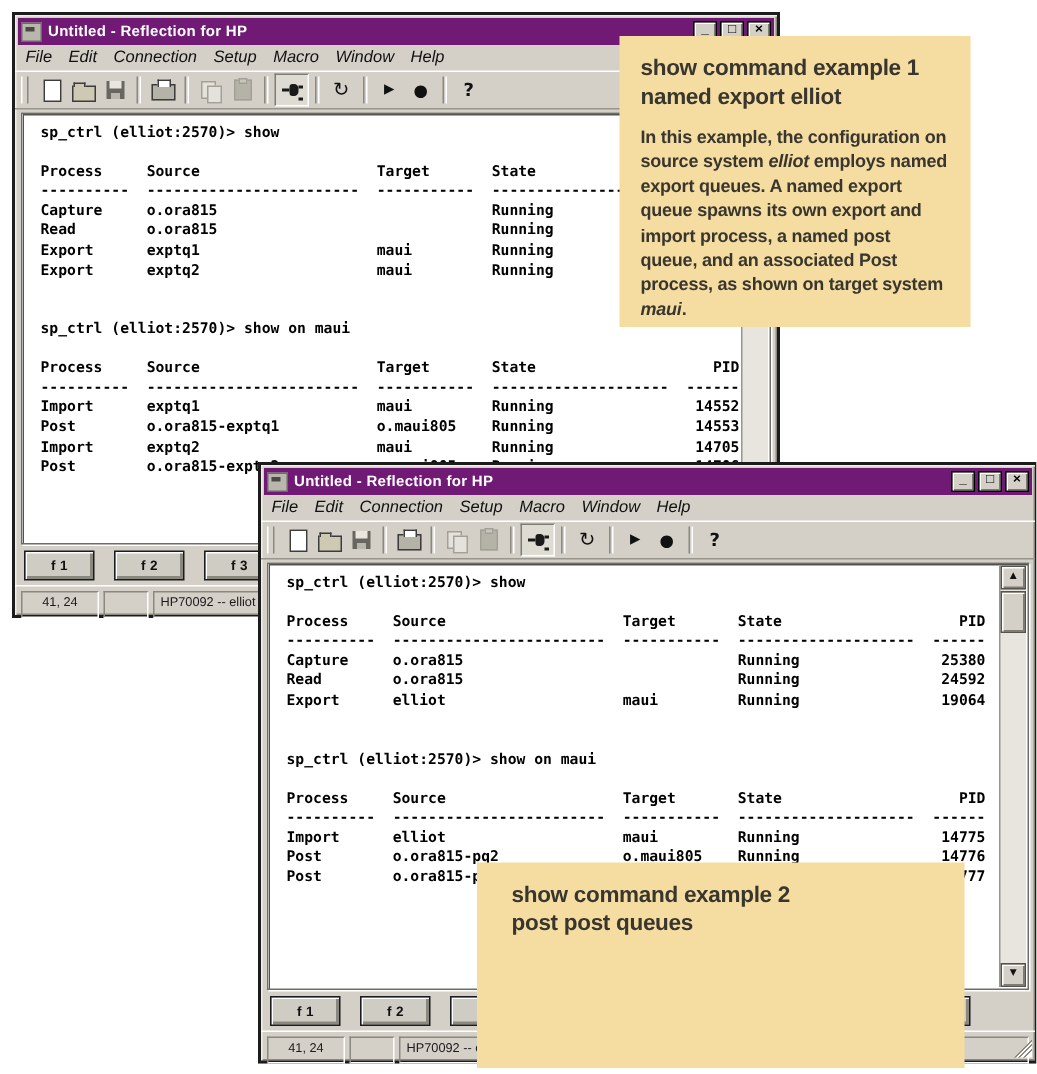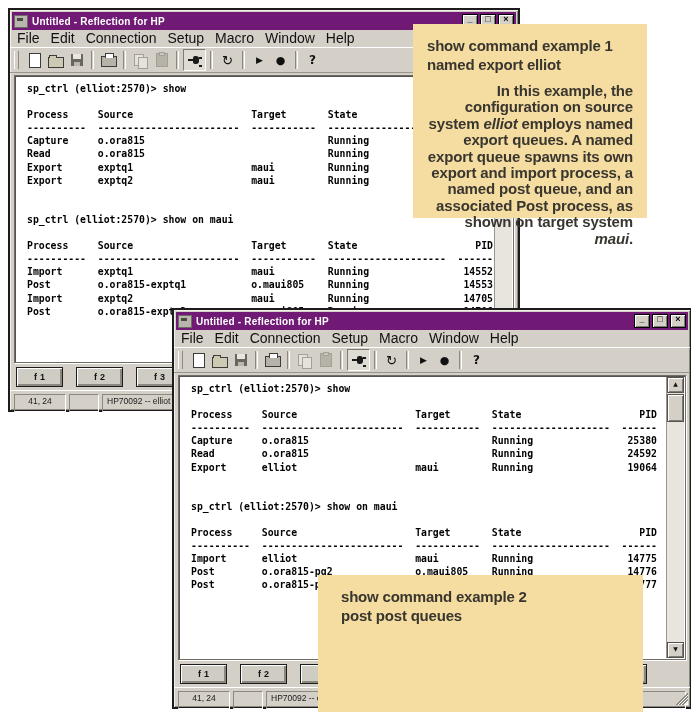--- a/index.html
+++ b/index.html
@@ -11,21 +11,21 @@
           box-shadow:inset 1px 1px 0 #f1efe8, inset -1px -1px 0 #8a887f;}
   .titlebar{height:18px;background:#701a75;color:#fff;display:flex;align-items:center;
             gap:4px;margin:2px 2px 0 2px;padding:0 2px;}
   .app-icon{width:12px;height:11px;background:#b9b6ad;border:1px solid #6d6b64;position:relative;flex:0 0 auto;}
   .app-icon:before{content:"";position:absolute;left:2px;top:2px;width:6px;height:3px;background:#4a4942;}
   .title-text{font-size:10px;font-weight:bold;letter-spacing:.2px;white-space:nowrap;}
   .win-controls{margin-left:auto;display:flex;gap:2px;}
   .wc-btn{width:14px;height:12px;background:#d4d0c8;border:1px solid #000;
           box-shadow:inset 1px 1px 0 #fff, inset -1px -1px 0 #7d7b73;
           font-size:9px;line-height:9px;font-weight:bold;color:#000;text-align:center;}
-  .menubar{display:flex;gap:11px;padding:2px 2px 1px 7px;font-size:14px;color:#111;align-items:flex-end;height:14px;}
+  .menubar{display:flex;gap:11px;padding:2px 2px 1px 7px;font-size:11px;color:#111;align-items:flex-start;height:14px;font-style:italic;}
   .toolbar{display:flex;align-items:center;height:24px;padding:0 4px;
            border-top:1px solid #fff;border-bottom:1px solid #97958c;}
   .tb-handle{width:3px;height:18px;border-left:1px solid #fff;border-right:1px solid #8a887f;margin-right:5px;}
   .tb-sep{width:1px;height:18px;border-left:1px solid #8a887f;border-right:1px solid #fff;margin:0 4px;}
   .tb-btn{width:21px;height:20px;display:flex;align-items:center;justify-content:center;position:relative;}
   .tb-btn.pressed{border:1px solid;border-color:#7d7b73 #fff #fff #7d7b73;background:#dedbd3;}
 
   
   .ic{position:relative;display:block;}
   .ic-new{width:10px;height:13px;background:#fff;border:1px solid #3c3c3c;}
@@ -77,21 +77,21 @@
   .sp-pos{width:52px;text-align:center;}
   .sp-mid{width:30px;}
   .sp-conn{flex:1;}
   .resize-grip{position:absolute;right:2px;bottom:2px;width:12px;height:12px;
      background:linear-gradient(135deg,transparent 50%,#8a887f 50%,#8a887f 56%,#fff 56%,#fff 62%,
         #8a887f 62%,#8a887f 68%,#fff 68%,#fff 74%,#8a887f 74%,#8a887f 80%,#fff 80%);}
 
   
   .callout{position:absolute;background:#f5dca0;color:#38362f;padding:12px 14px;box-sizing:border-box;}
   .callout-title{font-size:15px;line-height:19px;font-weight:bold;letter-spacing:-.2px;}
-  .callout-body{margin-top:9px;font-size:15px;line-height:16.4px;font-weight:bold;letter-spacing:-.15px;text-align:right;}
+  .callout-body{margin-top:9px;font-size:12px;line-height:16.4px;font-weight:bold;letter-spacing:-.15px;}
 </style>
 </head>
 <body>
 
 <div id="canvas">
 
   <div class="window" style="left:8px;top:8px;width:508px;height:400px;">
     <div class="titlebar">
       <span class="app-icon"></span>
       <span class="title-text">Untitled - Reflection for HP</span>

